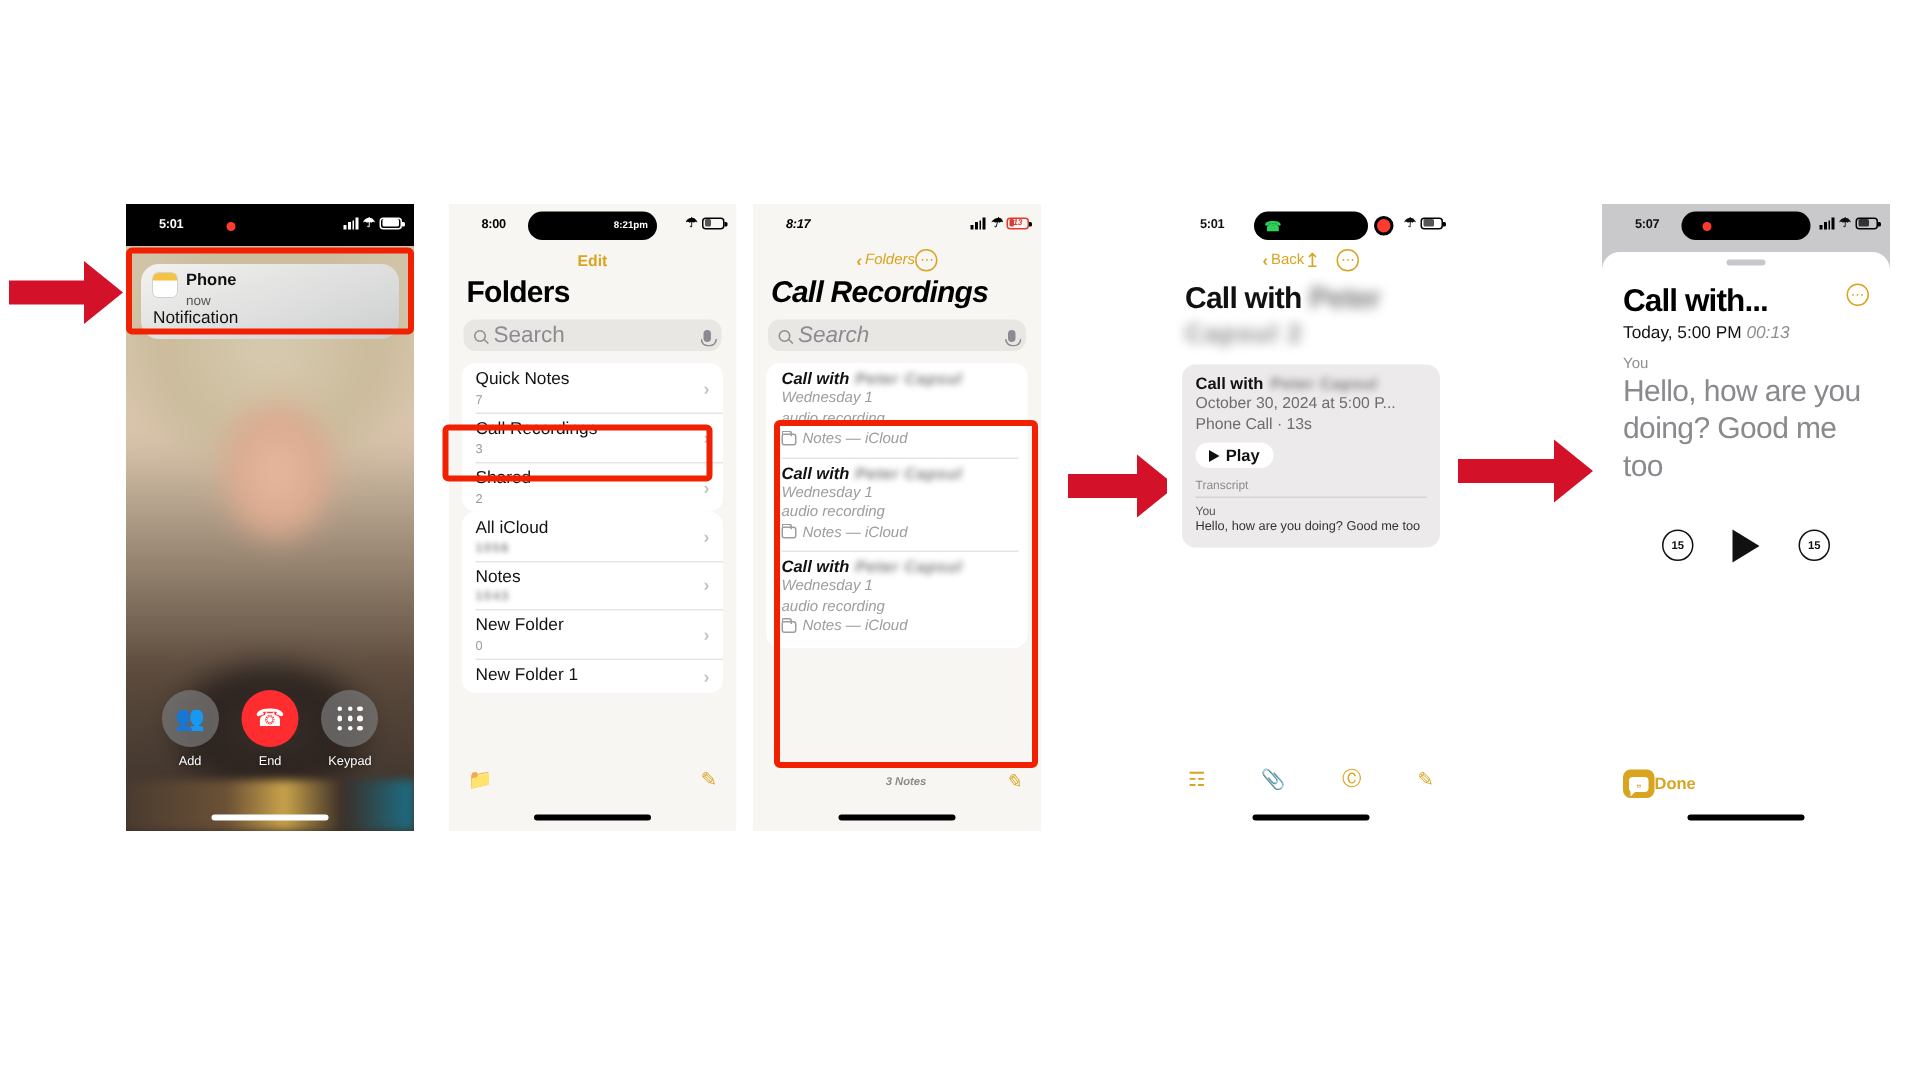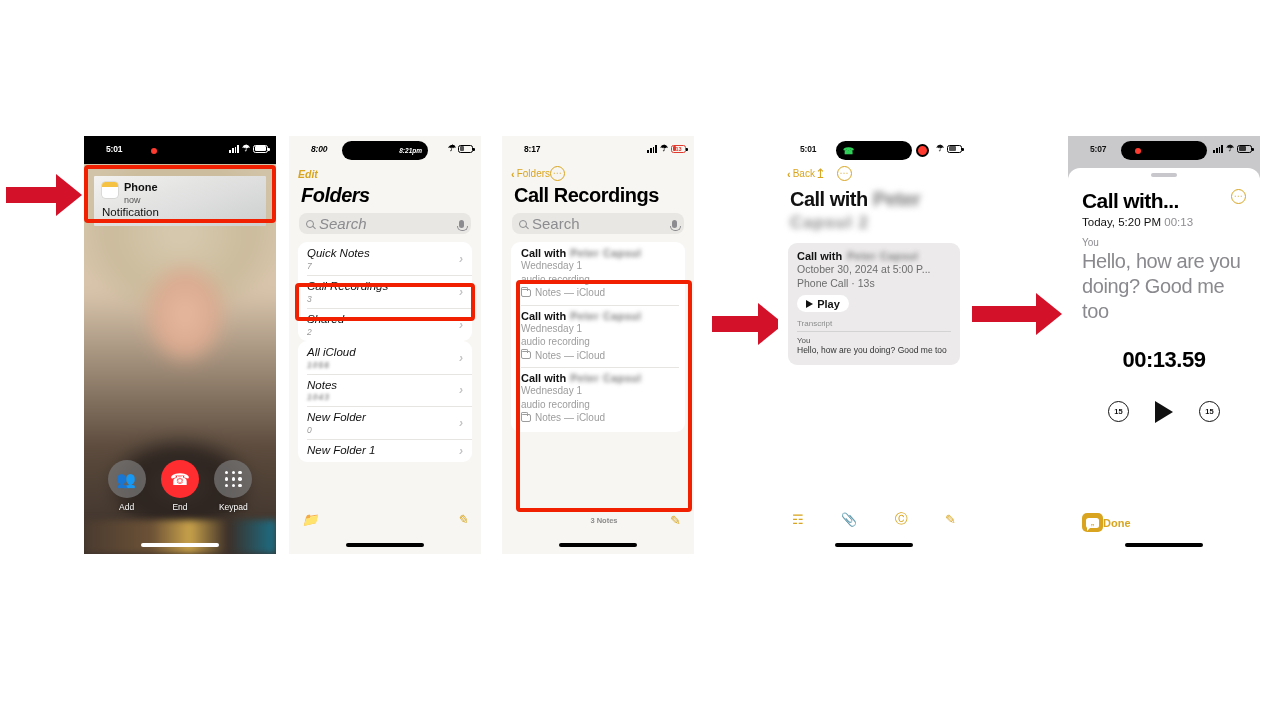--- a/index.html
+++ b/index.html
@@ -74,35 +74,35 @@
   .ctrl .circ {
     width:38px;height:38px;border-radius:50%;background:rgba(120,120,120,0.72);
     display:flex;align-items:center;justify-content:center;color:#fff;font-size:16px; margin:0 auto;
   }
   .ctrl.end .circ { background:#ff2d30; }
   .ctrl .lbl { color:#fff; font-size:8.5px; margin-top:4px; text-shadow:0 0 3px rgba(0,0,0,.6); }
   .keypad-dots { display:grid; grid-template-columns:repeat(3,3.6px); grid-gap:3.1px; }
   .keypad-dots i { width:3.6px;height:3.6px;border-radius:50%;background:#fff;display:block; }
   .notif {
     position:absolute; top:40px; left:10px; right:10px; height:50px;
-    border-radius:1px;
+    border-radius:12px;
     background: linear-gradient(160deg, rgba(245,245,245,.93), rgba(205,210,214,.88));
     padding:6px 8px;
   }
   .notif-row { display:flex; align-items:flex-start; gap:6px; }
   .notes-icon { width:16px;height:16px;border-radius:3.5px;background:#fff;overflow:hidden;flex:none;
     box-shadow:0 0 0 .5px rgba(0,0,0,.15);}
   .notes-icon b{display:block;height:5px;background:#f5c243;}
   .notif-title { font-size:11px; font-weight:700; color:#111; line-height:1.05; }
   .notif-sub { font-size:9px; color:#555; margin-top:1px; }
   .notif-body { font-size:11.5px; color:#111; margin-top:1px; }
 
   
   .notesapp { background:#f7f6f2; height:100%; position:relative; }
-  .np-nav { display:flex; align-items:center; justify-content:flex-start; padding:2px 9px 0; height:17px; }
+  .np-nav { display:flex; align-items:center; justify-content:center; padding:2px 9px 0; height:17px; }
   .np-back { color:#d9a520; font-size:10px; font-weight:500; display:flex; align-items:center; gap:2px; }
   .np-back .chev { font-size:11px; font-weight:700; }
   .np-edit { color:#d9a520; font-size:10.5px; font-weight:600; }
   .dots-btn { width:15px;height:15px;border-radius:50%;border:1.2px solid #d9a520;color:#d9a520;
     font-size:9px; display:flex; align-items:center; justify-content:center; letter-spacing:.5px; line-height:1;}
   .np-title { font-size:20px; font-weight:800; color:#000; padding:3px 12px 6px; letter-spacing:-.5px; }
   .np-search { margin:0 10px 8px; background:#e8e7e3; border-radius:8px; height:21px;
     display:flex; align-items:center; padding:0 7px; gap:5px; }
   .np-search .ph { color:#8c8c90; font-size:15px; flex:1; }
   .mag { width:8px;height:8px;border:1.3px solid #8c8c90;border-radius:50%; position:relative; flex:none;}
@@ -117,23 +117,23 @@
   .frow .ct { font-size:8.5px; color:#9a9a9a; margin-top:1px; }
   .frow .ct.blurz { filter: blur(1.6px); color:#8e8e8e; font-weight:700; letter-spacing:1px; }
   .frow .cv { color:#c4c4c6; font-size:12px; font-weight:600; align-self:center; }
   .sec-head { display:flex; align-items:center; justify-content:space-between; padding:9px 13px 5px; }
   .sec-head .t { font-size:14px; font-weight:800; color:#111; }
   .sec-head .c { color:#d9a520; font-size:11px; }
   .np-toolbar { position:absolute; left:0; right:0; bottom:24px; height:22px; display:flex;
     align-items:center; justify-content:space-between; padding:0 13px; color:#d9a520; }
 
   
-  #phone2 { left:289px;font-style:italic; }
-  
-  #phone3 { left:502px; }
+  #phone2 { left:299px; }
+  
+  #phone3 { left:502px;font-style:italic; }
   .p3-head { font-size:13.5px; font-weight:800; color:#111; padding:4px 12px 4px; }
   .reccard { background:#fff; border-radius:9px; margin:0 9px; overflow:hidden; padding:0 0 2px; }
   .recrow { padding:5px 10px 5px; position:relative; }
   .recrow + .recrow:before { content:""; position:absolute; left:10px; right:6px; top:0; height:1px; background:#e6e5e2; }
   .rec-t { font-size:11px; font-weight:700; color:#111; display:flex; align-items:center; gap:4px; }
   .rec-t .blurname { filter:blur(2.2px); color:#7a7a7a; font-weight:800; letter-spacing:.6px; font-size:10.5px;}
   .rec-l { font-size:10px; color:#9d9d9d; line-height:1.35; }
   .rec-f { font-size:10px; color:#9d9d9d; display:flex; align-items:center; gap:4px; line-height:1.35;}
   .folder-glyph { width:10px;height:8px;border:1.2px solid #9d9d9d;border-radius:1.5px 2px 2px 2px; position:relative; flex:none;}
   .folder-glyph:before{content:"";position:absolute;left:-1.2px;top:-3px;width:5px;height:3px;border:1.2px solid #9d9d9d;border-bottom:none;border-radius:1.5px 2px 0 0;}
@@ -168,21 +168,21 @@
     align-items:center; justify-content:space-between; padding:0 14px; color:#d9a520; }
 
   
   #phone5 { left:1068px; background:#c9c9cc; }
   #phone5 .statusbar { color:#111; background:#c9c9cc; }
   .sheet { position:absolute; top:32px; left:0; right:0; bottom:0; background:#fff; border-radius:12px 12px 0 0; }
   .grabber { width:26px; height:4px; background:#c7c7cc; border-radius:2px; margin:5px auto 0; }
   .p5-head { display:flex; align-items:flex-start; justify-content:space-between; padding:12px 14px 0; }
   .p5-title { font-size:21px; font-weight:800; color:#000; letter-spacing:-.6px; }
   .p5-meta { font-size:11.5px; color:#111; padding:3px 14px 0; }
-  .p5-meta .dur { color:#8e8e93; }
+  .p5-meta .dur { color:#8e8e93;font-style:italic; }
   .p5-you { font-size:10px; color:#8e8e93; padding:9px 14px 0; }
   .p5-text { font-size:20px; color:#8a8a8e; line-height:1.26; padding:1px 14px 0; letter-spacing:-.4px; }
   .p5-timer { text-align:center; font-size:22px; font-weight:800; color:#000; margin-top:22px; letter-spacing:-.5px;}
   .p5-transport { display:flex; align-items:center; justify-content:center; gap:26px; margin-top:28px; }
   .skip { width:21px;height:21px;border:1.6px solid #111;border-radius:50%; position:relative;
     display:flex;align-items:center;justify-content:center;font-size:7.5px;font-weight:700;color:#111;}
   .bigtri { width:0;height:0;border-top:11px solid transparent;border-bottom:11px solid transparent;border-left:18px solid #111;}
   .p5-foot { position:absolute; left:0; right:0; bottom:22px; display:flex; align-items:center;
     padding:0 14px; }
   .quote-badge { width:21px;height:19px;background:#d9a520;border-radius:5px; position:relative;
@@ -541,28 +541,27 @@
 
     <div class="sheet">
       <div class="grabber"></div>
 
       <div class="p5-head">
         <span class="p5-title">Call with...</span>
         <span class="dots-btn">⋯</span>
       </div>
 
       <div class="p5-meta">
-        <span>Today, 5:20 PM</span>
+        <span>Today, 5:00 PM</span>
         <span class="dur">00:13</span>
       </div>
 
       <div class="p5-you">You</div>
       <div class="p5-text">Hello, how are you doing? Good me too</div>
 
-      <div class="p5-timer">00:13.59</div>
 
       <div class="p5-transport">
         <span class="skip">15</span>
         <span class="bigtri"></span>
         <span class="skip">15</span>
       </div>
 
       <div class="p5-foot">
         <span class="quote-badge">
           <span class="bubble">„</span>

